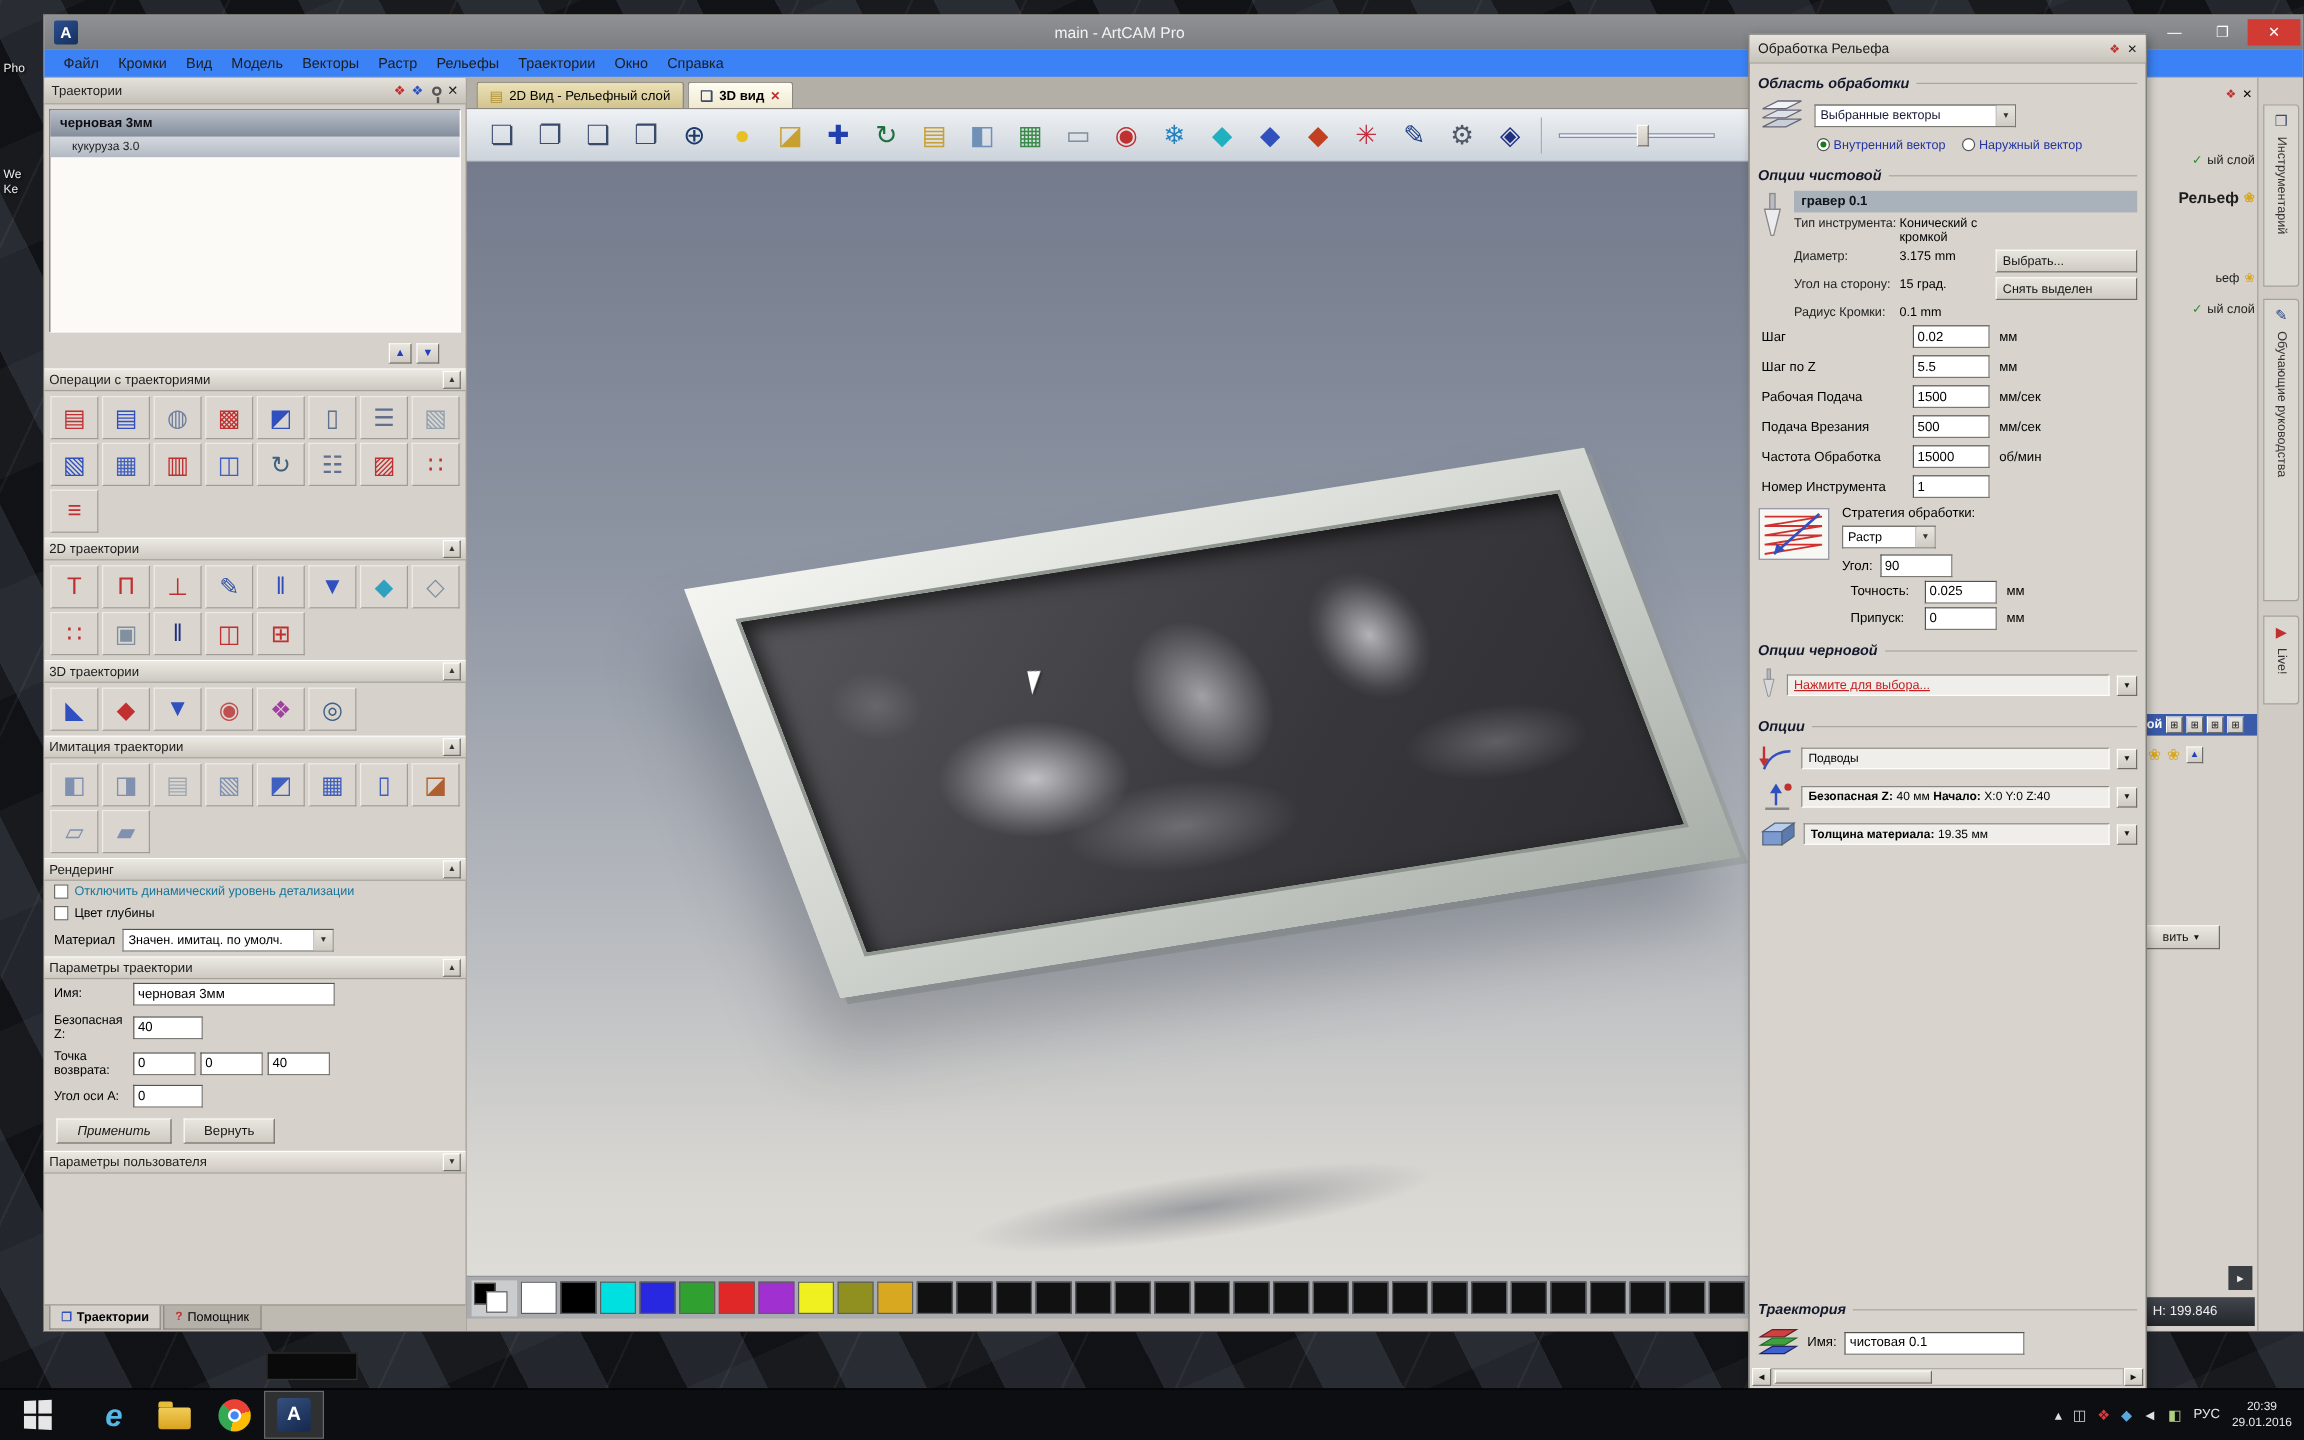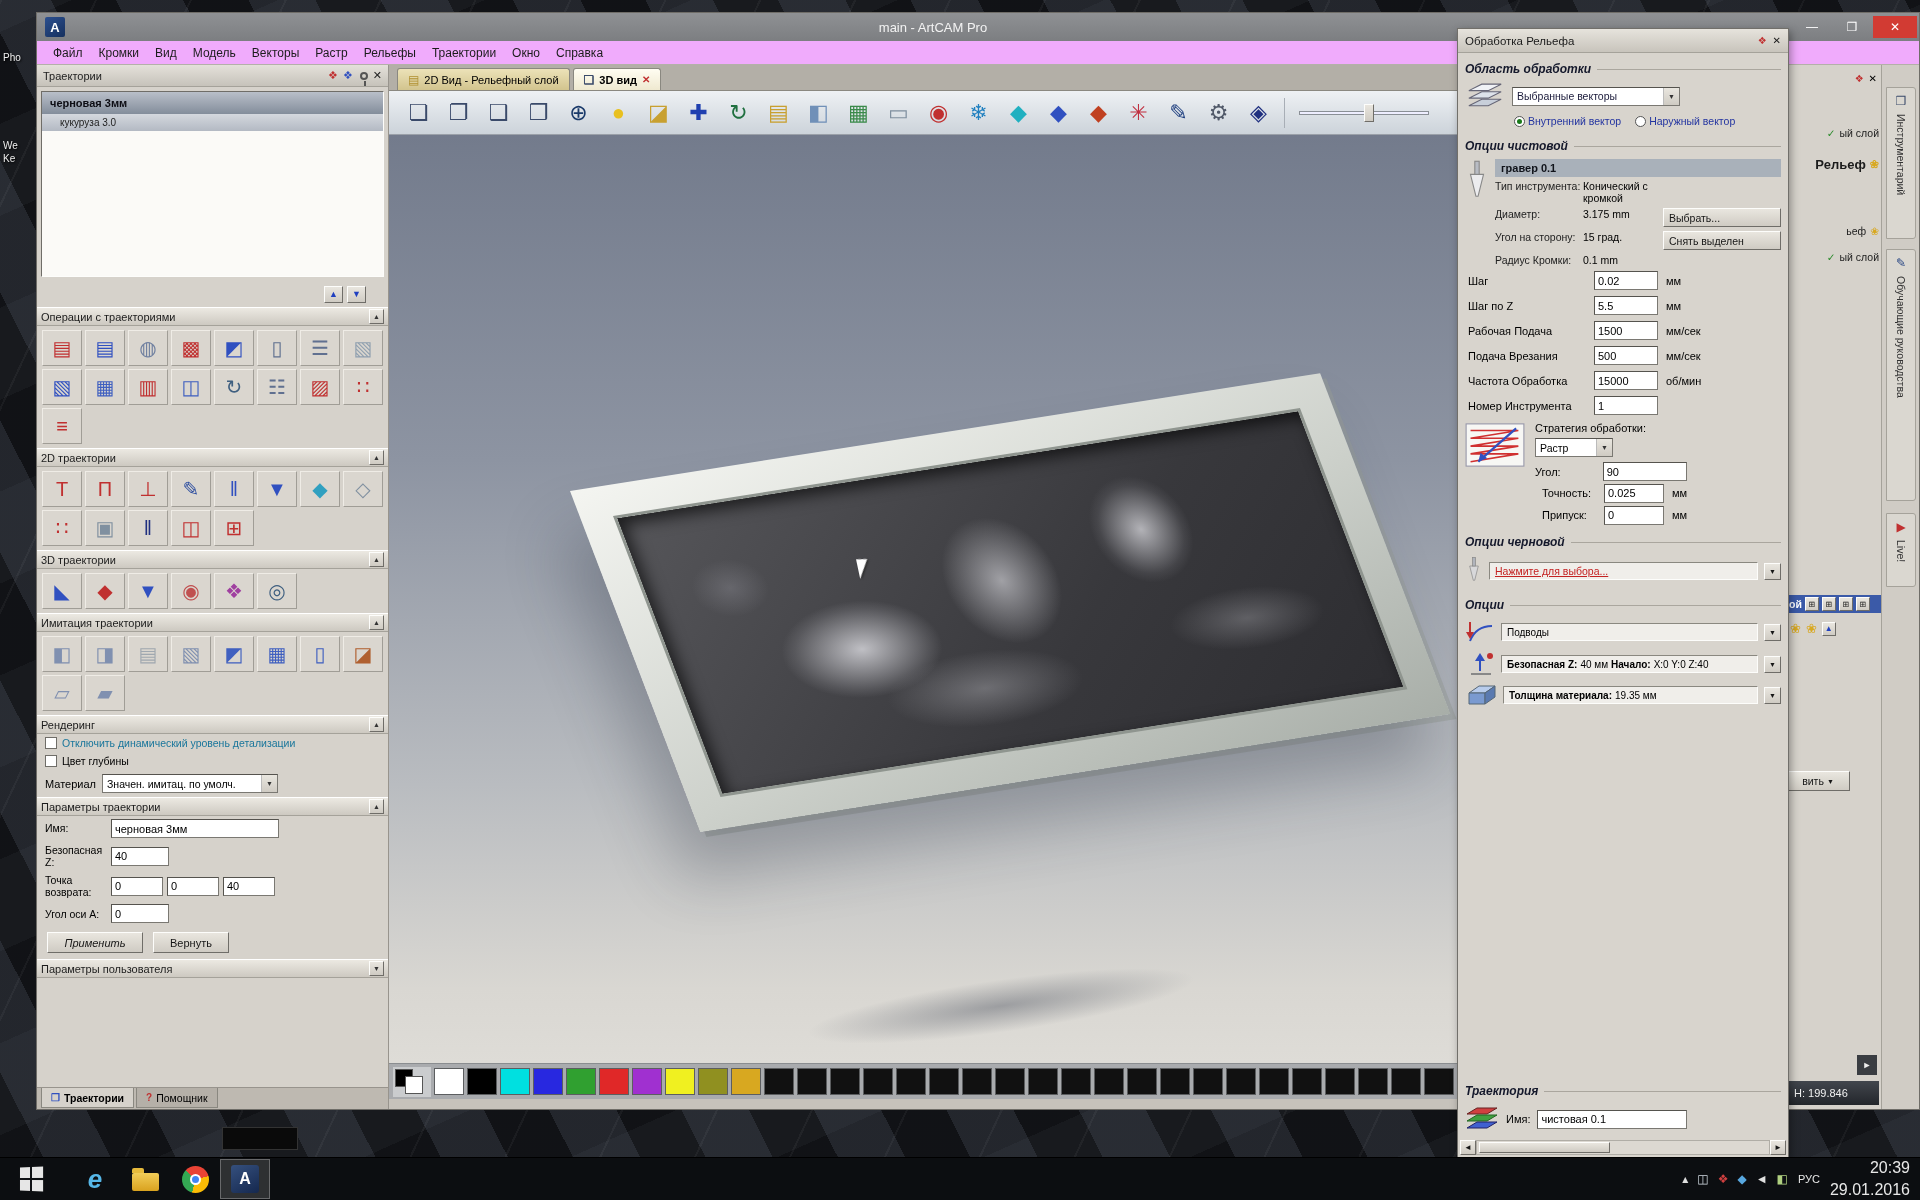--- a/index.html
+++ b/index.html
@@ -15,21 +15,21 @@
   .desk-label{position:absolute;color:#eee;font-size:10px;text-shadow:1px 1px 2px #000;}
   #tooltip-remnant{position:absolute;left:222px;top:1127px;width:76px;height:23px;background:#0a0a0a;border:1px solid #333;z-index:40;}
   
   #window{position:absolute;left:36px;top:12px;width:1884px;height:1098px;background:#d6d2cb;border:1px solid #6f6d68;z-index:10;}
   #titlebar{height:28px;background:linear-gradient(#8f9194,#7c7e81);display:flex;align-items:center;color:#fff;}
   #app-logo{width:20px;height:20px;margin:0 8px;background:linear-gradient(145deg,#2b4f8f,#16305e);color:#fff;
     font-weight:bold;font-size:13px;display:flex;align-items:center;justify-content:center;border-radius:2px;}
   #window-title{flex:1;text-align:center;font-size:13px;color:#f3f3f3;}
   .wbtn{width:38px;height:22px;display:flex;align-items:center;justify-content:center;font-size:12px;color:#fff;margin-right:2px;}
   .wbtn.close{background:#d23b33;width:44px;}
-  #menubar{height:24px;background:#f0abfc;border-bottom:1px solid #b4b0a9;display:flex;align-items:center;padding:0 8px;}
+  #menubar{height:24px;background:#3b82f6;border-bottom:1px solid #b4b0a9;display:flex;align-items:center;padding:0 8px;}
   .mi{font-size:12px;color:#1c1c1c;padding:2px 8px;}
   #main{position:absolute;top:52px;left:0;right:0;bottom:0;display:flex;}
   .sunken{border:1px solid;border-color:#6f6d68 #fdfdfb #fdfdfb #6f6d68;background:#fbfaf7;}
   .btn3d{border:1px solid;border-color:#fdfdfb #6f6d68 #6f6d68 #fdfdfb;background:linear-gradient(#e9e6df,#cfcbc3);
     font-size:11px;color:#161616;display:inline-flex;align-items:center;justify-content:center;font-family:inherit;text-align:center;}
   input{font-family:inherit;}
   .tin{height:19px;border:1px solid #7a7872;border-top-color:#55534e;border-left-color:#55534e;background:#fff;font-size:11px;padding:0 3px;}
   
   #dock{width:352px;background:#d6d2cb;border-right:1px solid #98948d;display:flex;flex-direction:column;}
   .ptitle{height:22px;background:linear-gradient(#e4e1da,#c6c2ba);border-bottom:1px solid #a5a29a;
@@ -176,21 +176,21 @@
   .ie{color:#56b7e8;font-size:26px;font-weight:bold;font-style:italic;line-height:1;}
   .folder{width:27px;height:18px;background:linear-gradient(#f2cd58,#d9a21f);border-radius:2px;position:relative;margin-top:6px;}
   .folder::before{content:"";position:absolute;left:0;top:-5px;width:12px;height:5px;background:#e7bb3c;border-radius:2px 2px 0 0;}
   .chrome{width:27px;height:27px;border-radius:50%;background:conic-gradient(from -45deg,#ea4335 0 120deg,#fbbc05 0 240deg,#34a853 0 360deg);position:relative;}
   .chrome::after{content:"";position:absolute;inset:8px;background:#4285f4;border-radius:50%;border:2px solid #fff;}
   .acam{width:28px;height:28px;background:linear-gradient(150deg,#35507e,#15284e);color:#fff;font-weight:bold;
     font-size:16px;display:flex;align-items:center;justify-content:center;border-radius:3px;}
   #tray{margin-left:auto;display:flex;align-items:center;gap:10px;color:#e8e8e8;}
   .trico{font-size:12px;}
   #lang{font-size:11px;}
-  #clock{text-align:right;font-size:16px;line-height:1.35;margin-right:4px;}
+  #clock{text-align:center;font-size:10px;line-height:1.35;margin-right:4px;}
   
   .isvg{flex:none;display:block;}
 </style>
 </head>
 <body>
 
 <div id="desktop"></div>
 <span class="desk-label" style="left:3px;top:52px;">Pho</span>
 <span class="desk-label" style="left:3px;top:140px;">We</span>
 <span class="desk-label" style="left:3px;top:153px;">Ke</span>
@@ -799,21 +799,21 @@
       <path d="M12 35 L14 27 L20 32 Z" fill="#3050c0"></path>
     </svg>
     <div class="strat-right">
       <span>Стратегия обработки:</span>
       <span class="dd" style="width:78px;">
         <span>Растр</span>
         <span class="ddarr" style="font-size:7px;">▼</span>
       </span>
       <span class="srow">
         <span>Угол:</span>
-        <input class="tin" style="width: 84px; margin-left: 36px;" value="90">
+        <input class="tin" style="width: 60px;" value="90">
       </span>
     </div>
   </div>
   <div class="frow" style="height:22px;padding-left:84px;">
     <span style="width:62px;">Точность:</span>
     <input class="tin" style="width: 60px;" value="0.025">
     <span class="unit">мм</span>
   </div>
   <div class="frow" style="height:22px;padding-left:84px;">
     <span style="width:62px;">Припуск:</span>

